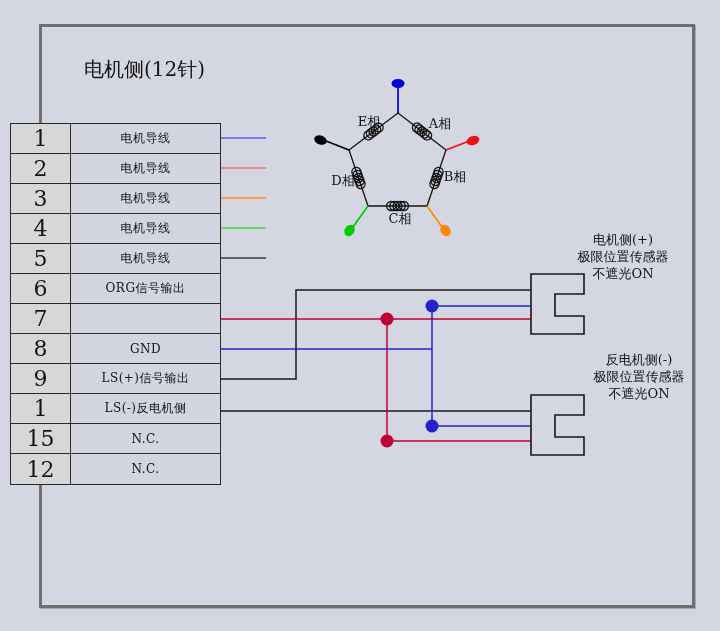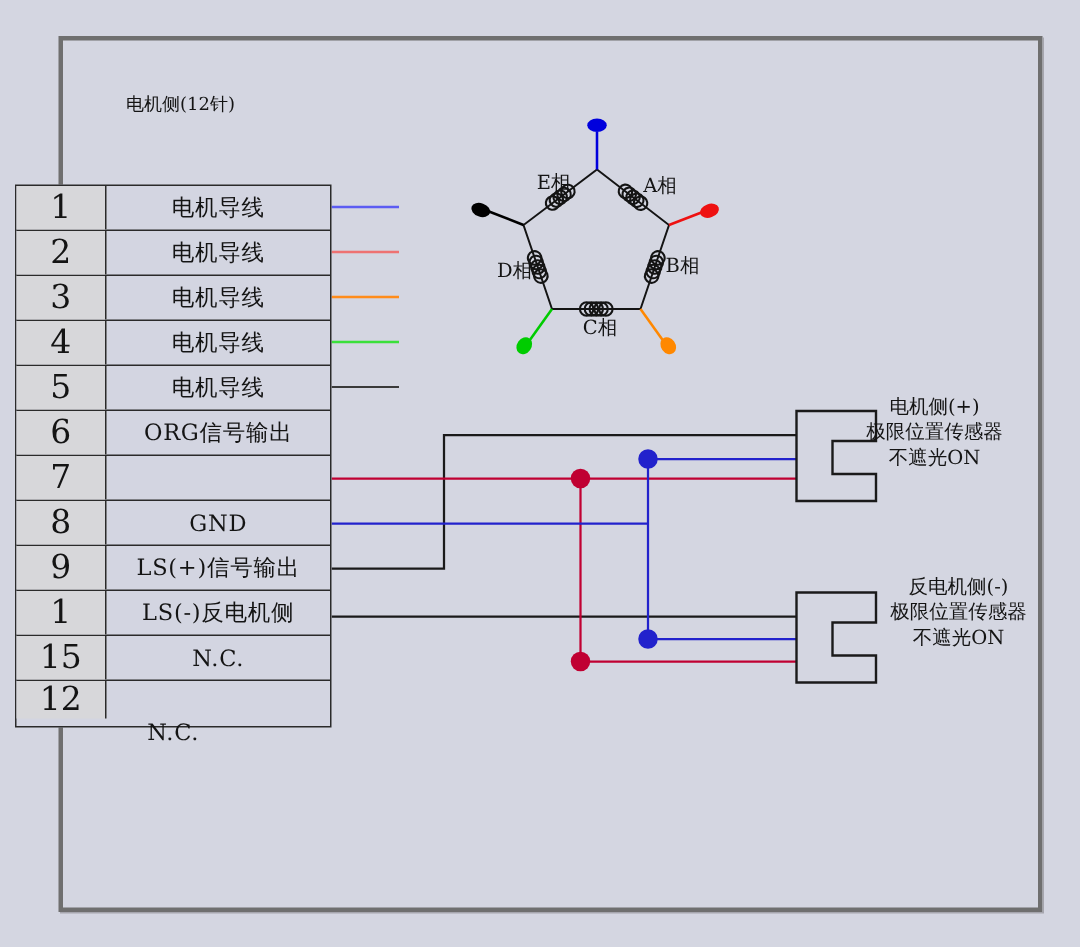--- a/index.html
+++ b/index.html
@@ -1,31 +1,31 @@
 <!DOCTYPE html>
 <html><head>
 <meta charset="utf-8">
 <style>
   html,body{margin:0;padding:0;}
   body{background:#d4d6e1;font-family:"DejaVu Serif","Liberation Serif",serif;color:#141414;}
   .canvas{position:relative;width:720px;height:631px;background:#d4d6e1;overflow:hidden;}
   .frame{position:absolute;left:39px;top:24px;width:656px;height:584px;border:3px solid #6f6f6f;
          box-shadow:1px 1px 0 #a6a6ae;box-sizing:border-box;}
   .svg-layer{position:absolute;left:0;top:0;width:720px;height:631px;}
-  .title-block{position:absolute;left:84px;top:58px;font-size:12px;line-height:23px;white-space:nowrap;}
+  .title-block{position:absolute;left:84px;top:58px;font-size:20px;line-height:23px;white-space:nowrap;}
   .pin-table{position:absolute;left:10px;top:123px;width:211px;border:1.5px solid #2a2a2a;
              box-sizing:border-box;background:#d3d5e1;}
   .pin-row{display:flex;height:30px;box-sizing:border-box;border-bottom:1px solid #2a2a2a;}
-  .pin-row:last-child{border-bottom:none;flex-direction:column;}
+  .pin-row:last-child{border-bottom:none;}
   .pin-num{width:60px;box-sizing:border-box;border-right:1px solid #2a2a2a;background:#d7d7da;
            display:flex;align-items:center;justify-content:center;font-size:22px;}
-  .pin-label{flex:1;display:flex;align-items:center;justify-content:center;font-size:15px;
+  .pin-label{flex:1;display:flex;align-items:center;justify-content:center;font-size:12px;
              letter-spacing:0.5px;}
   .sensor-label{position:absolute;width:140px;text-align:center;font-size:13px;line-height:17px;
-                white-space:nowrap;margin-top:32px;}
+                white-space:nowrap;}
   .sensor-label.upper{left:553px;top:231px;}
   .sensor-label.lower{left:569px;top:351px;}
   svg text{font-family:"DejaVu Serif","Liberation Serif",serif;font-size:13px;fill:#141414;}
 </style>
 </head>
 <body>
 
 <div class="canvas">
 
   <div class="frame"></div>

